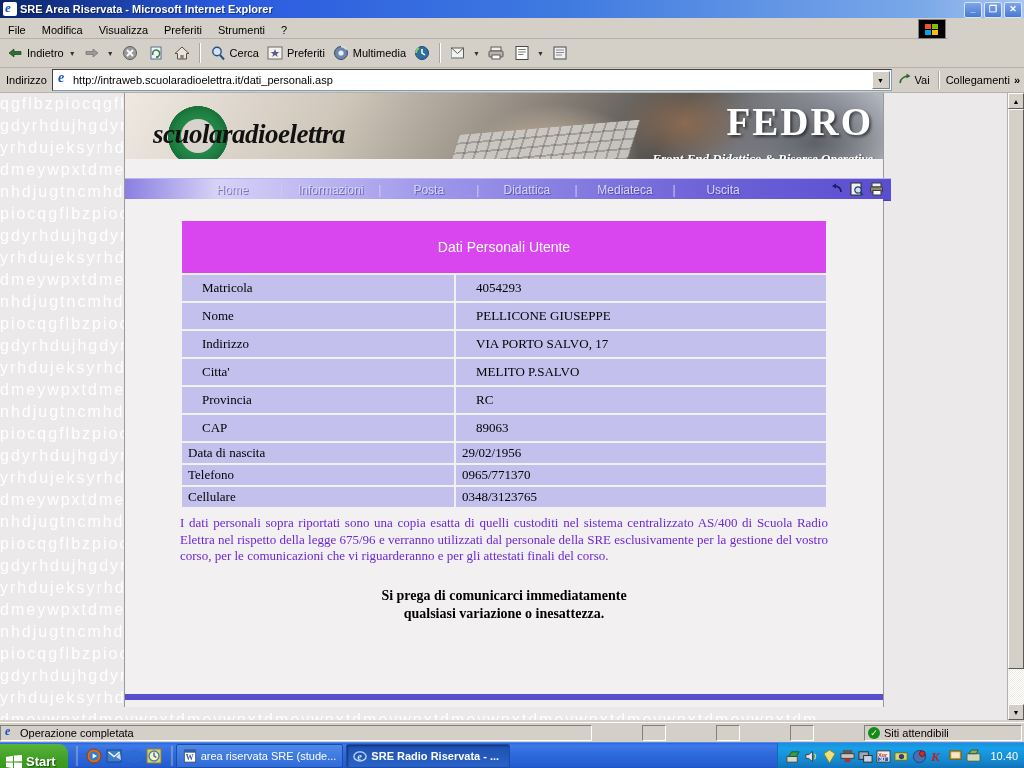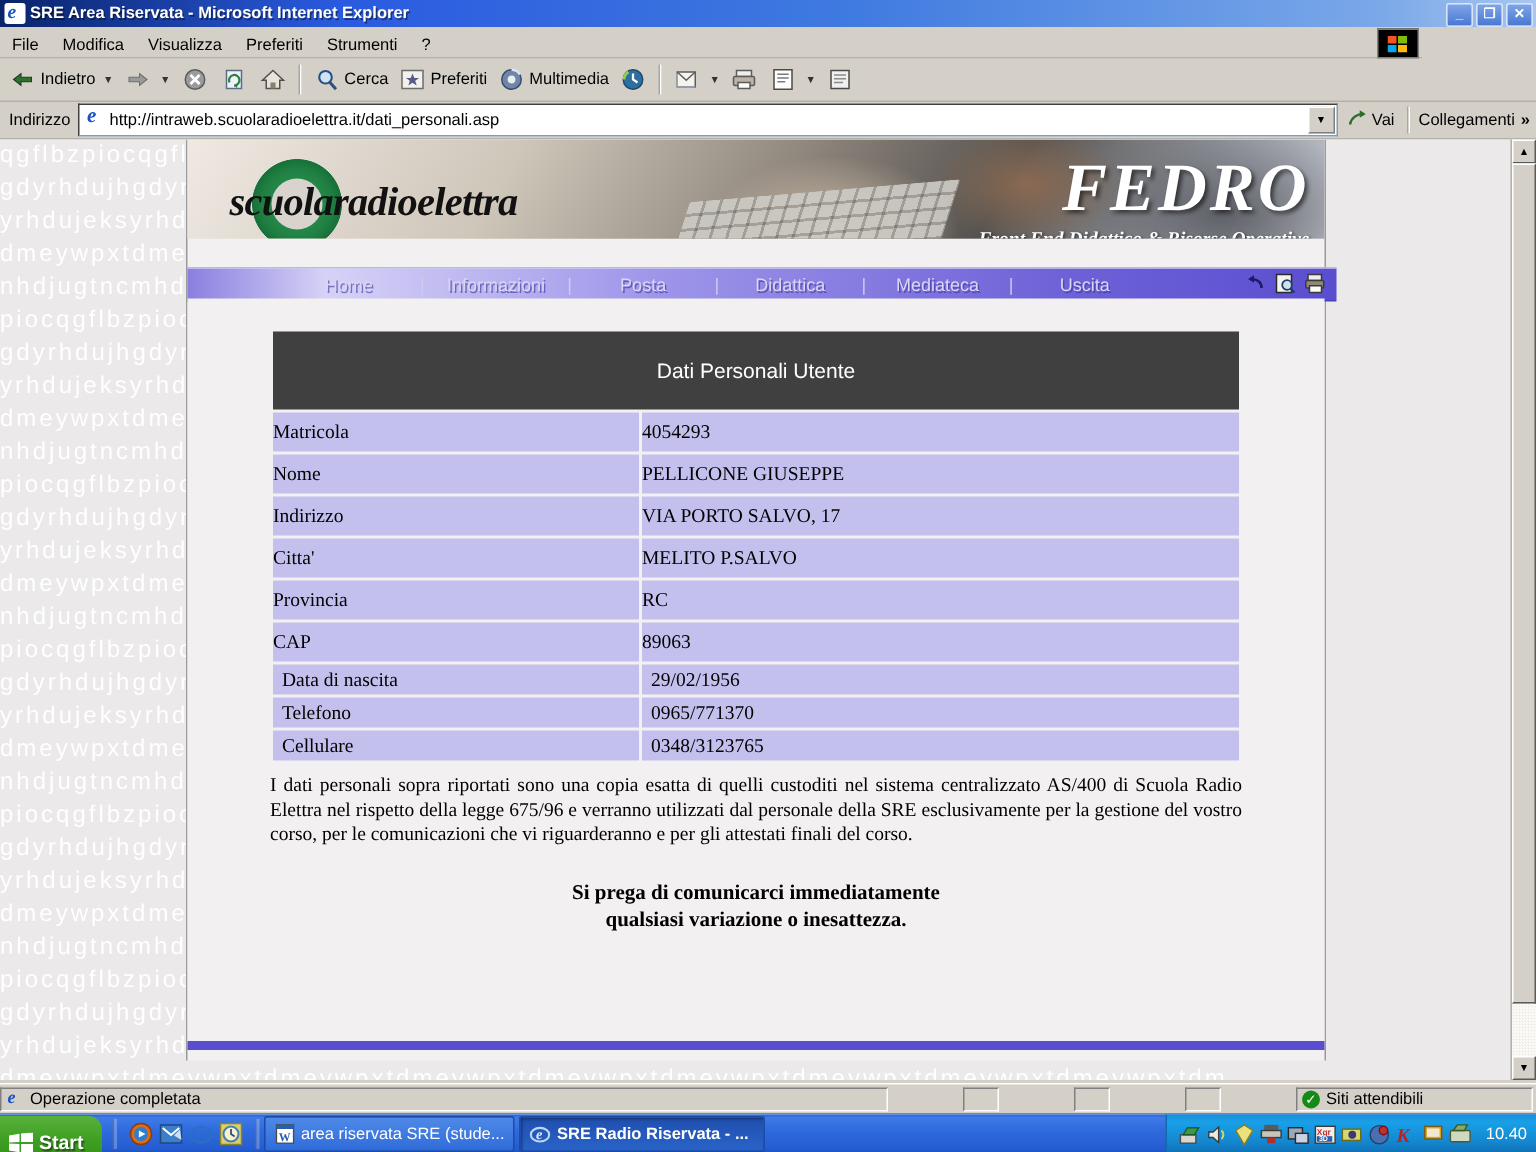--- a/index.html
+++ b/index.html
@@ -143,22 +143,22 @@
     content:"";position:absolute;left:18px;top:18px;width:34px;height:34px;border-radius:50%;
     background:#d8d3cc;
   }
   .banner .sre-word{
     position:absolute;left:28px;top:26px;
     font-family:"Liberation Serif",serif;font-style:italic;font-weight:bold;
     font-size:27px;color:#111;letter-spacing:-.5px;white-space:nowrap;
   }
   .banner .fedro{
     position:absolute;right:10px;top:6px;
-    font-family:"Liberation Serif",serif;font-style:italic;font-weight:bold;
-    font-size:45px;color:#fff;letter-spacing:2px;white-space:nowrap;
+    font-family:"Liberation Serif",serif;font-weight:bold;
+    font-size:39px;color:#fff;letter-spacing:2px;white-space:nowrap;
     text-shadow:2px 2px 3px rgba(0,0,0,.55);
   }
   .banner .fedro-sub{
     position:absolute;right:10px;top:58px;
     font-family:"Liberation Serif",serif;font-style:italic;font-weight:bold;
     font-size:13px;color:#fff;white-space:nowrap;
     text-shadow:1px 1px 2px rgba(0,0,0,.6);
   }
 
   .navbar{
@@ -177,32 +177,32 @@
 
   .content{
     position:absolute;left:0;top:106px;width:758px;height:497px;
     background:#f2f0f0;
   }
   .tablewrap{width:648px;margin:20px auto 0 auto;}
   table.dati{width:100%;border-collapse:separate;border-spacing:2px;}
   table.dati td{
     background:#c3c0ee;
     font-family:"Liberation Serif",serif;font-size:13px;color:#000;
-    padding:5px 0;vertical-align:middle;
+    padding:5px 20px;vertical-align:middle;
   }
   table.dati td.k{width:232px;}
   table.dati tr.tight td{padding:2px 6px;}
   table.dati th.hdr{
-    background:#404040;color:#ffffff;
+    background:#d946ef;color:#ffffff;
     font-family:"Liberation Sans",sans-serif;font-size:14px;font-weight:normal;
     padding:18px 16px;text-align:center;
   }
   .disclaimer{
     width:648px;margin:6px auto 0 auto;
-    font-family:"Liberation Serif",serif;font-size:13px;color:#000000;
+    font-family:"Liberation Serif",serif;font-size:13px;color:#6d28d9;
     text-align:justify;line-height:16.5px;
   }
   .note{
     width:648px;margin:22px auto 0 auto;text-align:center;
     font-family:"Liberation Serif",serif;font-weight:bold;font-size:14px;color:#000;
     line-height:18px;
   }
   .footbar{
     position:absolute;left:0;bottom:7px;width:758px;height:6px;
     background:#5a4ed0;

